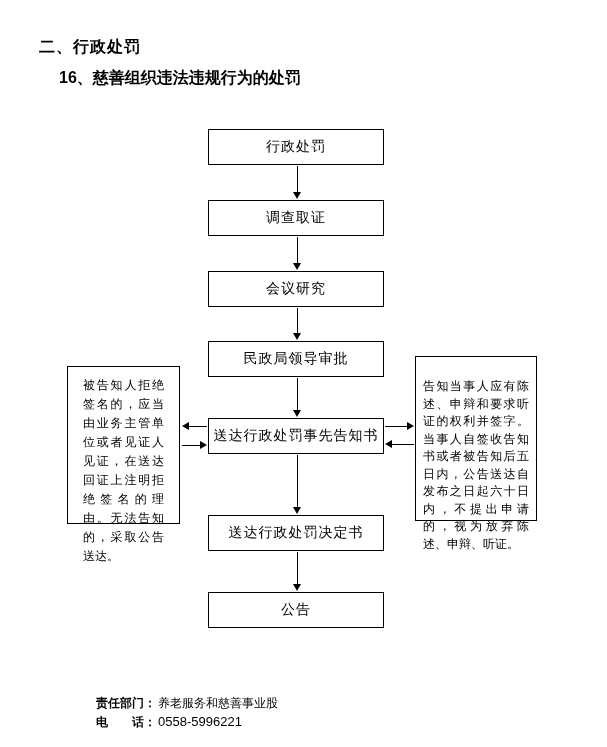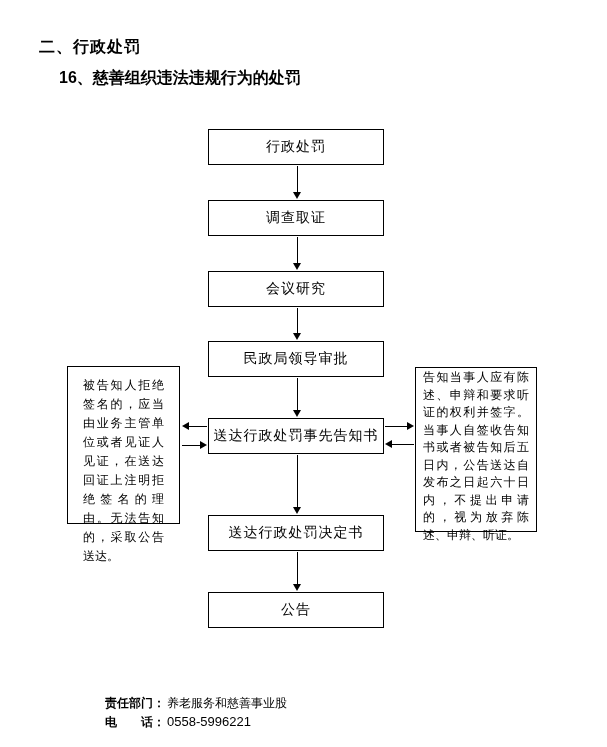--- a/index.html
+++ b/index.html
@@ -51,23 +51,23 @@
     font-size: 12px;
     text-align: justify;
   }
   .note-left {
     left: 63px; top: 362px;
     width: 113px; height: 158px;
     padding: 9px 15px;
     line-height: 19px;
   }
   .note-right {
-    left: 411px; top: 363px;
+    left: 411px; top: 352px;
     width: 122px; height: 165px;
-    padding: 1px 7px;
+    padding: 21px 7px;
     line-height: 17.5px;
   }
   
   .varrow {
     position: absolute;
     left: 288px;
     width: 9px;
   }
   .varrow .shaft {
     position: absolute;
@@ -106,21 +106,21 @@
   .harrow.dir-left .head {
     left: 0; top: 0;
     border-right: 7px solid #000000;
   }
   .harrow.dir-right .head {
     right: 0; top: 0;
     border-left: 7px solid #000000;
   }
   .footer {
     position: absolute;
-    left: 99px; top: 690px;
+    left: 90px; top: 690px;
     font-size: 12px;
     line-height: 17px;
   }
   .footer .row { white-space: nowrap; }
   .footer .label {
     font-family: "Liberation Sans", sans-serif;
     font-weight: bold;
   }
   .footer .value-cn { font-family: "DejaVu Serif", serif; }
   .footer .value-cn-bold {

